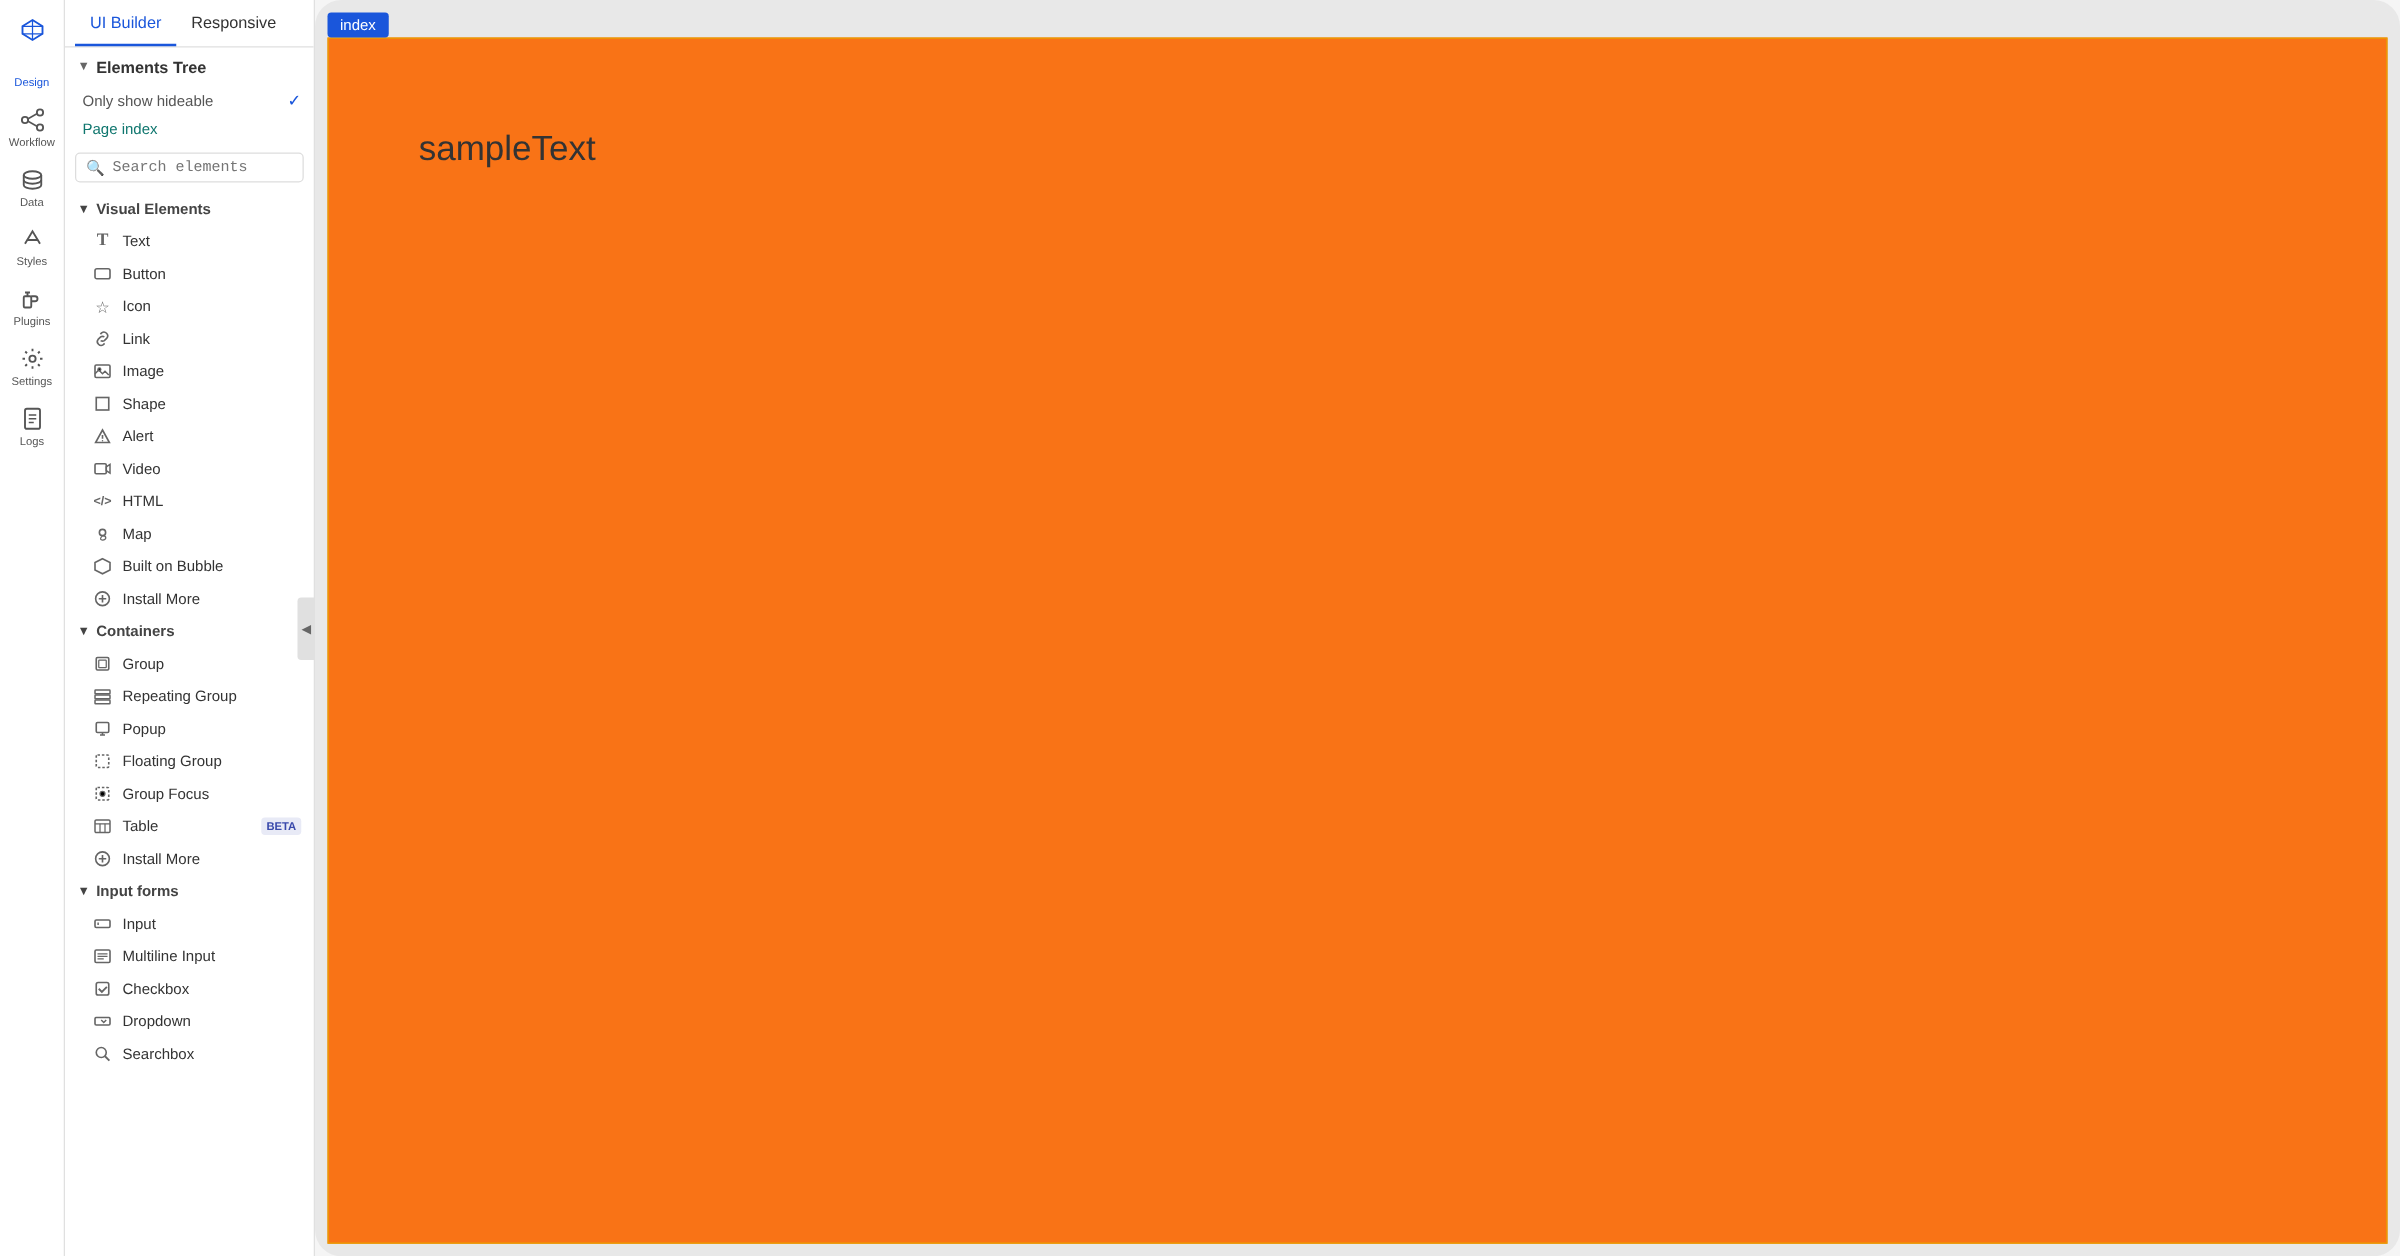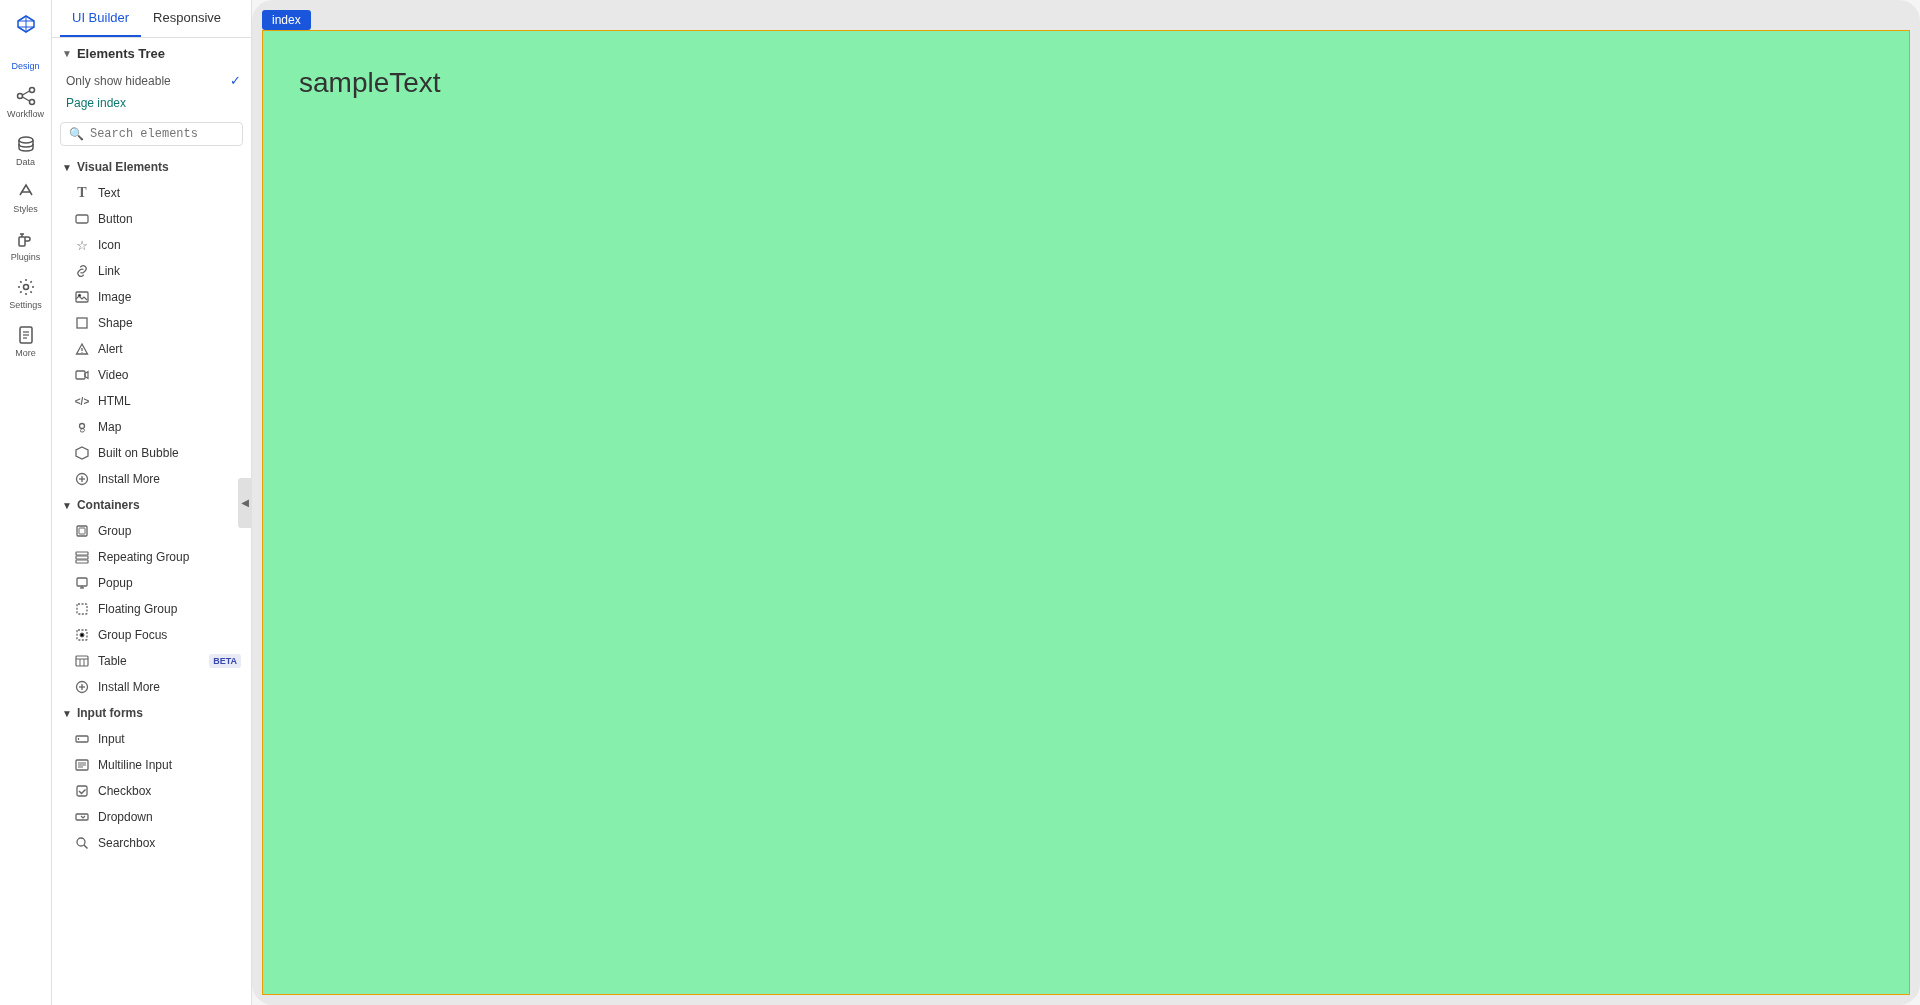--- a/index.html
+++ b/index.html
@@ -210,26 +210,26 @@
       z-index: 5;
     }
 
     
     .canvas-content {
       position: absolute;
       top: 30px;
       left: 10px;
       right: 10px;
       bottom: 10px;
-      background: #86efac;
+      background: #f97316;
       border: 1.5px solid #e8a000;
       display: flex;
       align-items: flex-start;
       justify-content: flex-start;
-      padding: 36px;
+      padding: 72px;
     }
 
     .sample-text {
       font-size: 28px;
       color: #333;
       font-weight: 400;
     }
 
     
     .panel-collapse-handle {
@@ -327,21 +327,21 @@
 
   <div class="icon-sidebar-item">
     <div class="icon-svg">
       <svg width="20" height="20" viewBox="0 0 20 20" fill="none">
         <rect x="4" y="2" width="12" height="16" rx="1.5" stroke="#555" stroke-width="1.5"></rect>
         <line x1="7" y1="7" x2="13" y2="7" stroke="#555" stroke-width="1.2"></line>
         <line x1="7" y1="10" x2="13" y2="10" stroke="#555" stroke-width="1.2"></line>
         <line x1="7" y1="13" x2="11" y2="13" stroke="#555" stroke-width="1.2"></line>
       </svg>
     </div>
-    <span class="icon-label">More</span>
+    <span class="icon-label">Logs</span>
   </div>
 </div>
 
 <div class="elements-panel-wrapper">
   <div class="elements-panel">
 
     <div class="top-tabs">
       <div class="top-tab active">UI Builder</div>
       <div class="top-tab">Responsive</div>
     </div>

